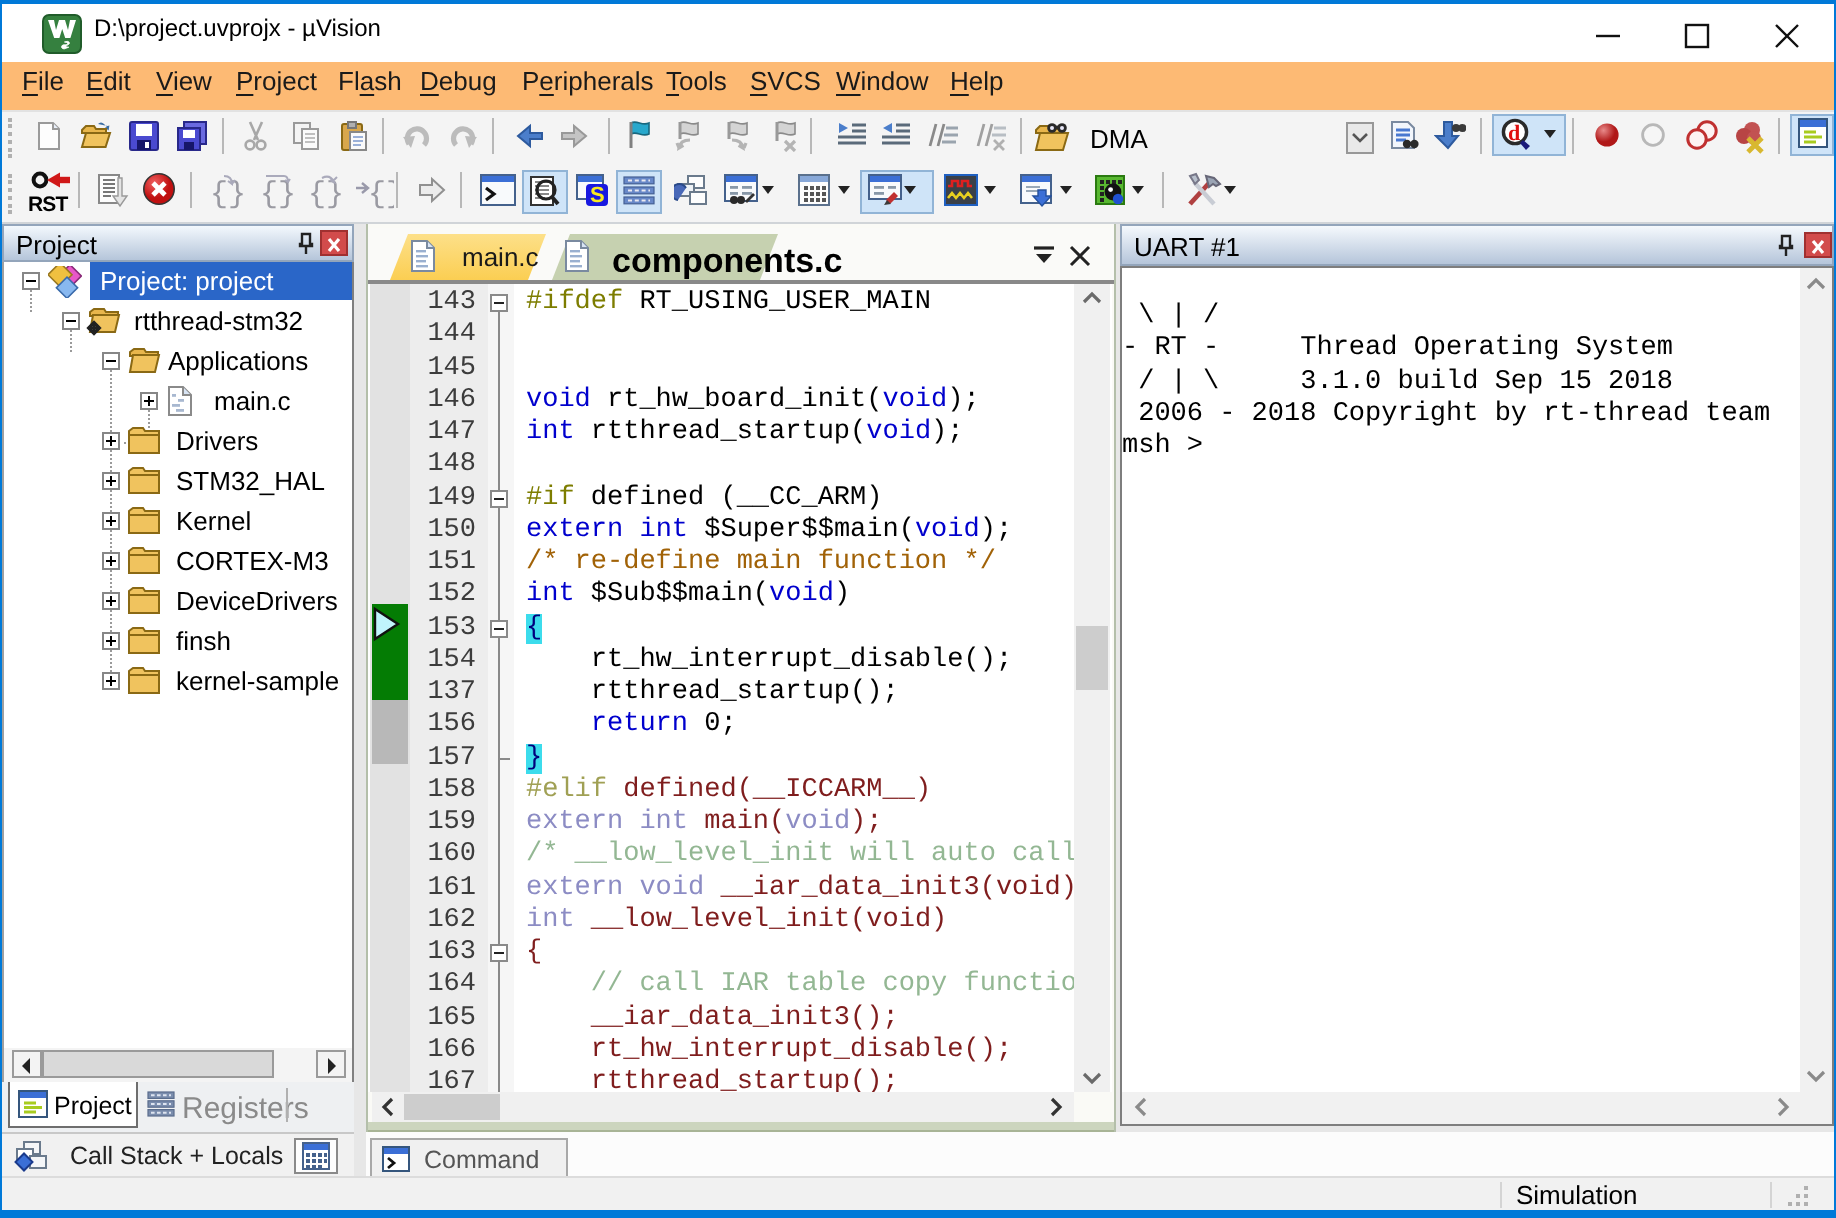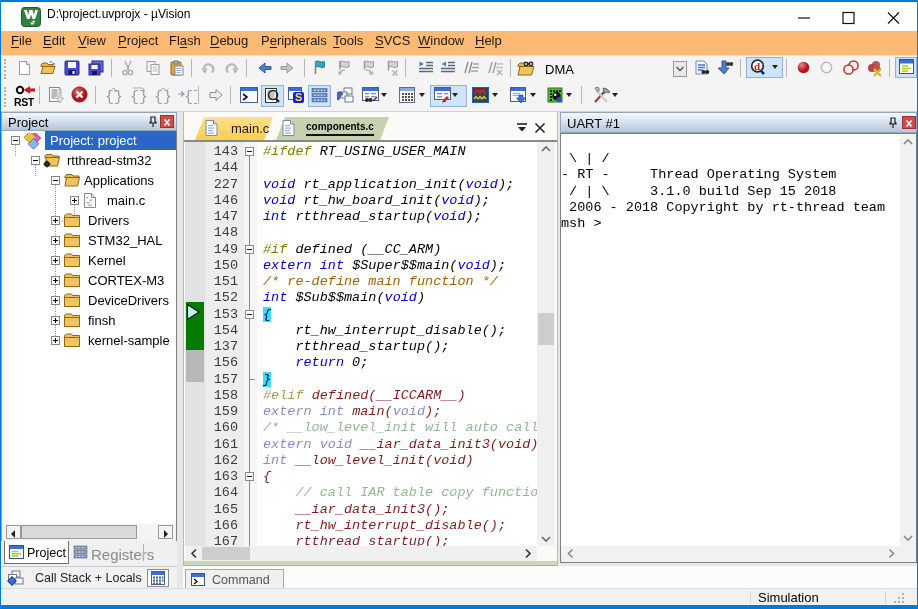--- a/index.html
+++ b/index.html
@@ -32,21 +32,21 @@
 .pm b{position:absolute;left:3px;top:1px;width:1px;height:5px;background:#000;}
 .dotv{position:absolute;width:1px;background-image:linear-gradient(#9a9a9a 1px,transparent 1px);background-size:1px 2px;}
 .doth{position:absolute;height:1px;background-image:linear-gradient(90deg,#9a9a9a 1px,transparent 1px);background-size:2px 1px;}
 #editor{left:182px;top:0px;width:375px;height:454px;background:#fafaf6;border-left:1px solid #b4bfaa;border-right:1px solid #b4bfaa;box-sizing:border-box;}
 #tabbar{position:absolute;left:0;top:2px;width:373px;height:26px;background:#fafaf8;border-bottom:2px solid #898989;box-sizing:content-box;}
 .tab{position:absolute;top:3px;height:23px;font-size:13px;}
 #edmain{position:absolute;left:0px;top:30px;width:372px;height:404px;background:#fff;}
 #margin{position:absolute;left:1px;top:0;width:20px;height:404px;background:#e2e2e2;}
 #nums{position:absolute;left:21px;top:0;width:39px;height:404px;background:#ededed;}
 #foldg{position:absolute;left:60px;top:0;width:13px;height:404px;background:#f6f6f6;}
-#code{position:absolute;left:73px;top:0;width:280px;height:404px;background:#fff;overflow:hidden;font-style:italic;}
+#code{position:absolute;left:73px;top:0;width:280px;height:404px;background:#fff;overflow:hidden;}
 .cl{position:absolute;left:6px;white-space:pre;font-family:"Liberation Mono",monospace;font-size:13.5px;line-height:16.25px;height:16.25px;}
 .num{position:absolute;right:6px;font-family:"Liberation Mono",monospace;font-size:13.5px;line-height:16.25px;color:#3c3c3c;}
 .kw{color:#0000cd;}
 .pp{color:#7d7d00;}
 .cm{color:#a16207;}
 .gy{color:#7f1d1d;}
 .gkw{color:#8c8cc4;}
 .gpp{color:#a0a054;}
 .gcm{color:#93b793;}
 .bh{background:#3cdcec;color:#00007d;}
@@ -682,41 +682,41 @@
         <svg class="abs" style="left:98px;top:6px" width="13" height="16" viewBox="0 0 13 16">
             <path d="M1 .5 h7.5 l3.5 3.5 v11.5 h-11z" fill="#fff" stroke="#7a8aa0"></path>
             <path d="M8.5 .5 v3.5 h3.5" fill="#d8e4f4" stroke="#7a8aa0"></path>
             <g fill="#9ab0d0">
               <rect x="3" y="5" width="5" height="1.2"></rect>
               <rect x="3" y="7.5" width="6" height="1.2"></rect>
               <rect x="3" y="10" width="5" height="1.2"></rect>
               <rect x="3" y="12.5" width="6" height="1.2"></rect>
             </g>
           </svg>
-        <span class="abs" style="left:122px;top:7px;font-size:10px;color:#000;font-weight:bold;border-bottom:2px solid #111;padding-bottom:1.5px">components.c</span>
+        <span class="abs" style="left:122px;top:7px;font-size:17px;color:#000;font-weight:bold;border-bottom:2px solid #111;padding-bottom:1.5px">components.c</span>
         <svg class="abs" style="left:332px;top:8px" width="12" height="12" viewBox="0 0 12 12">
             <path d="M1 2 h10" stroke="#222" stroke-width="1.6"></path>
             <path d="M2 5 h8 L6 9.5z" fill="#222"></path>
           </svg>
         <svg class="abs" style="left:350px;top:8px" width="12" height="12" viewBox="0 0 12 12">
             <path d="M1.5 1.5 l9 9 M10.5 1.5 l-9 9" stroke="#222" stroke-width="1.5"></path>
           </svg>
       </div>
       <div id="edmain">
         <div id="margin">
           <div class="abs" style="left:1px;top:160px;width:18px;height:48px;background:#047c04"></div>
           <div class="abs" style="left:1px;top:208px;width:18px;height:32px;background:#b8b8b8"></div>
           <svg class="abs" style="left:1px;top:161px" width="15" height="18" viewBox="0 0 15 18">
               <path d="M1.5 1.5 v15 L13 9z" fill="#c0f4fc" stroke="#111" stroke-width="1.2"></path>
             </svg>
         </div>
         <div id="nums">
             <div class="num" style="top:2.00px">143</div>
           <div class="num" style="top:18.25px">144</div>
-          <div class="num" style="top:34.50px">227</div>
+          <div class="num" style="top:34.50px">145</div>
           <div class="num" style="top:50.75px">146</div>
           <div class="num" style="top:67.00px">147</div>
           <div class="num" style="top:83.25px">148</div>
           <div class="num" style="top:99.50px">149</div>
           <div class="num" style="top:115.75px">150</div>
           <div class="num" style="top:132.00px">151</div>
           <div class="num" style="top:148.25px">152</div>
           <div class="num" style="top:164.50px">153</div>
           <div class="num" style="top:180.75px">154</div>
           <div class="num" style="top:197.00px">137</div>
@@ -744,21 +744,20 @@
             </div>
           <div class="abs" style="left:1px;top:167.50px;width:9px;height:9px;background:#fff;border:1px solid #8a8a8a;box-sizing:border-box">
               <div class="abs" style="left:1px;top:3px;width:5px;height:1px;background:#222"></div>
             </div>
           <div class="abs" style="left:1px;top:330.00px;width:9px;height:9px;background:#fff;border:1px solid #8a8a8a;box-sizing:border-box">
               <div class="abs" style="left:1px;top:3px;width:5px;height:1px;background:#222"></div>
             </div>
         </div>
         <div id="code">
             <div class="cl" style="top:2.00px"><span class="pp">#ifdef</span> RT_USING_USER_MAIN</div>
-          <div class="cl" style="top:34.50px"><span class="kw">void</span> rt_application_init(<span class="kw">void</span>);</div>
           <div class="cl" style="top:50.75px"><span class="kw">void</span> rt_hw_board_init(<span class="kw">void</span>);</div>
           <div class="cl" style="top:67.00px"><span class="kw">int</span> rtthread_startup(<span class="kw">void</span>);</div>
           <div class="cl" style="top:99.50px"><span class="pp">#if</span> defined (__CC_ARM)</div>
           <div class="cl" style="top:115.75px"><span class="kw">extern</span> <span class="kw">int</span> $Super$$main(<span class="kw">void</span>);</div>
           <div class="cl" style="top:132.00px"><span class="cm">/* re-define main function */</span></div>
           <div class="cl" style="top:148.25px"><span class="kw">int</span> $Sub$$main(<span class="kw">void</span>)</div>
           <div class="cl" style="top:164.50px"><span class="bh">{</span></div>
           <div class="cl" style="top:180.75px">    rt_hw_interrupt_disable();</div>
           <div class="cl" style="top:197.00px">    rtthread_startup();</div>
           <div class="cl" style="top:213.25px">    <span class="kw">return</span> 0;</div>

